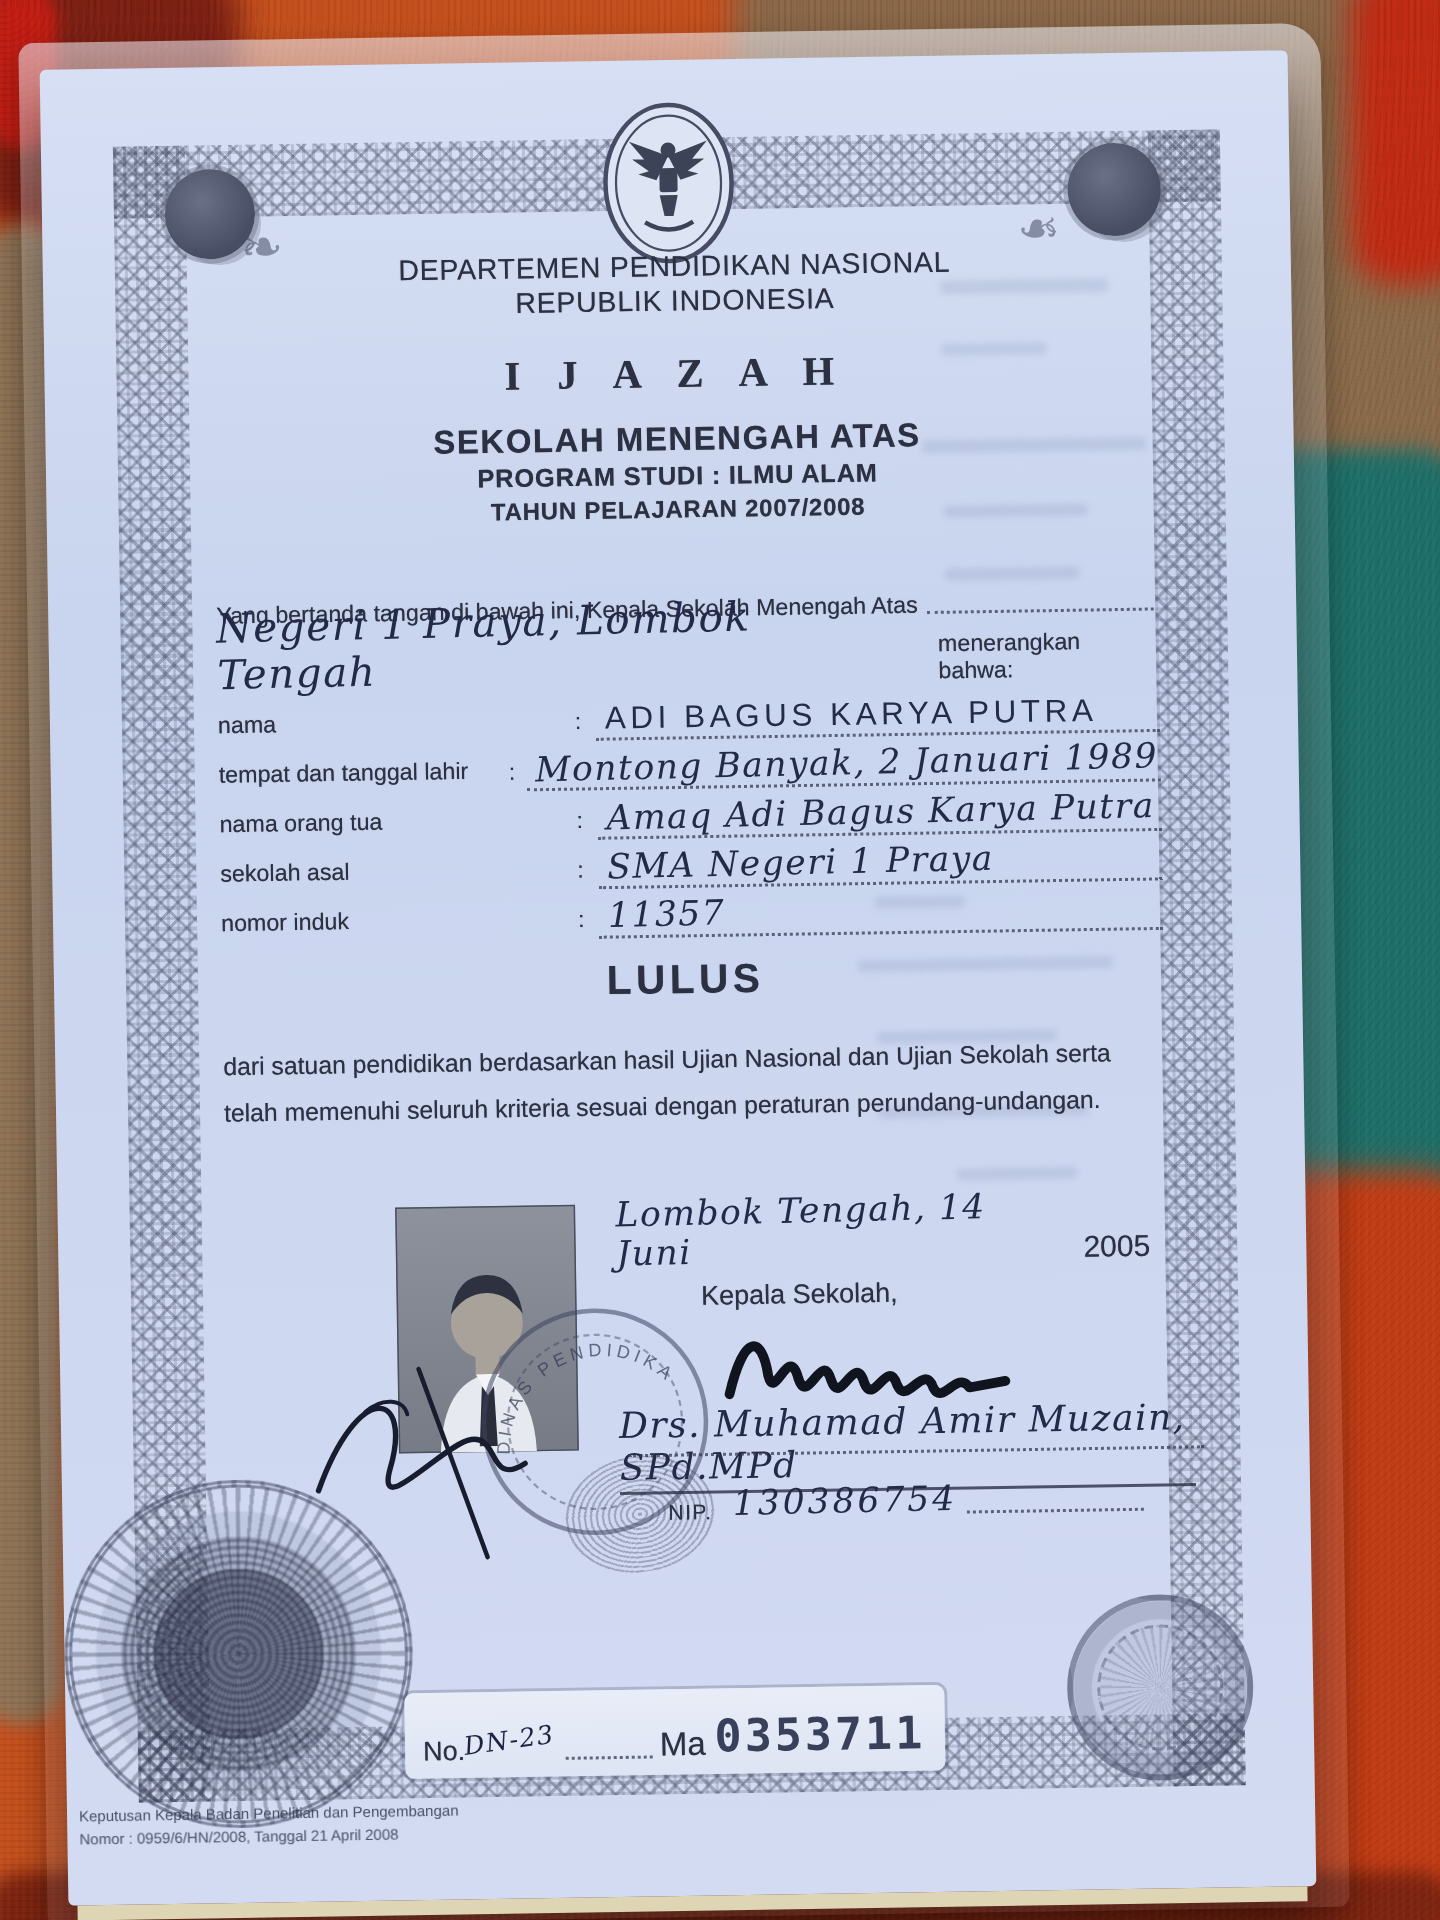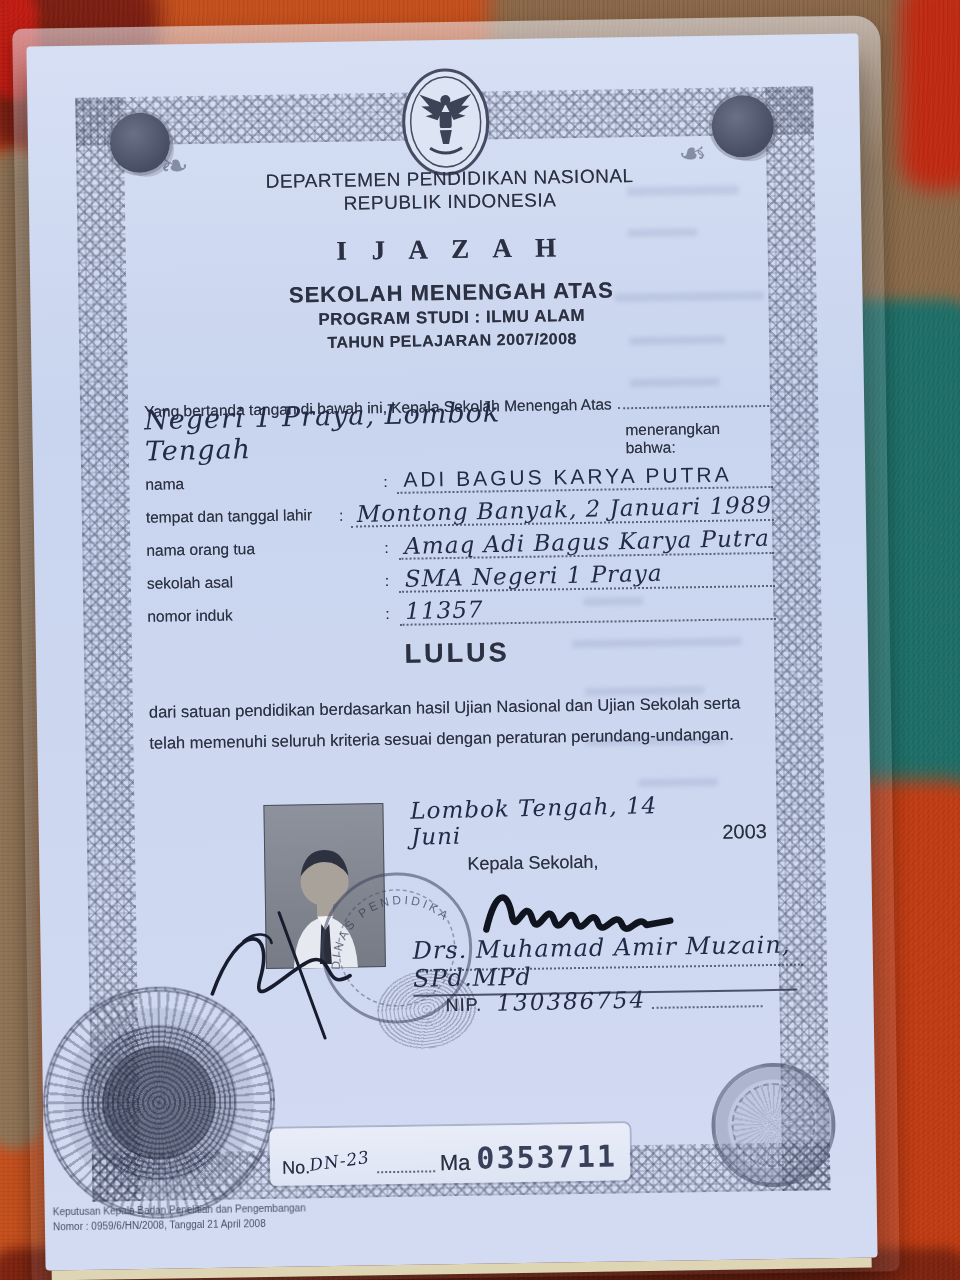--- a/index.html
+++ b/index.html
@@ -250,32 +250,32 @@
       <svg width="240" height="150" style="position:absolute;left:-42px;top:96px;">
         <path d="M28 92 C56 18 92 26 76 78 C66 112 108 66 128 60 C150 54 140 92 166 76" fill="none" stroke="#171c2e" stroke-width="3.6" stroke-linecap="round"></path>
         <path d="M96 12 L140 138" fill="none" stroke="#171c2e" stroke-width="3" stroke-linecap="round"></path>
         <path d="M60 40 C72 30 86 32 88 42" fill="none" stroke="#171c2e" stroke-width="2.6" stroke-linecap="round"></path>
       </svg>
     </div>
 
     <div class="abs row" style="left:372px;top:766px;width:356px;height:42px;">
       <span class="hand hand-md">Lombok Tengah, 14 Juni</span>
       <span class="dots"></span>
-      <span class="ptext" style="font-size:20px;">2003</span>
+      <span class="ptext" style="font-size:20px;">2005</span>
     </div>
     <div class="abs ptext" style="left:428px;top:814px;font-size:18px;">Kepala Sekolah,</div>
     <svg width="210" height="84" class="abs" style="left:438px;top:832px;">
       <path d="M8 58 C18 18 30 18 34 46 C38 64 48 24 54 48 C60 68 70 28 76 50 C82 68 92 30 98 52 C104 68 114 34 120 54 C126 68 138 38 144 56 C150 68 160 44 168 56 L192 52" fill="none" stroke="#10141f" stroke-width="6.5" stroke-linecap="round" stroke-linejoin="round"></path>
     </svg>
     <div class="abs" style="left:372px;top:896px;width:384px;border-bottom:2px solid rgba(40,46,70,.8);padding-bottom:2px;">
       <span class="hand" style="font-size:24px;">Drs. Muhamad Amir Muzain, SPd.MPd</span>
     </div>
     <div class="abs dots-short" style="left:372px;top:928px;width:384px;"></div>
     <div class="abs row" style="left:404px;top:936px;width:320px;height:40px;">
-      <span class="ptext" style="font-size:18px;letter-spacing:1px;margin-top:24px;">NIP.</span>
+      <span class="ptext" style="font-size:14px;letter-spacing:1px;margin-top:24px;">NIP.</span>
       <span class="hand" style="font-size:23px;margin-left:14px;letter-spacing:2px;">130386754</span>
       <span class="dots"></span>
     </div>
 
     <div class="serialbox">
       <span class="ptext serial-no">No.</span>
       <span class="serial-hand">DN-23</span>
       <span class="dots" style="max-width:58px;"></span>
       <span class="ptext serial-ma">Ma</span>
       <span class="serial-num">0353711</span>

